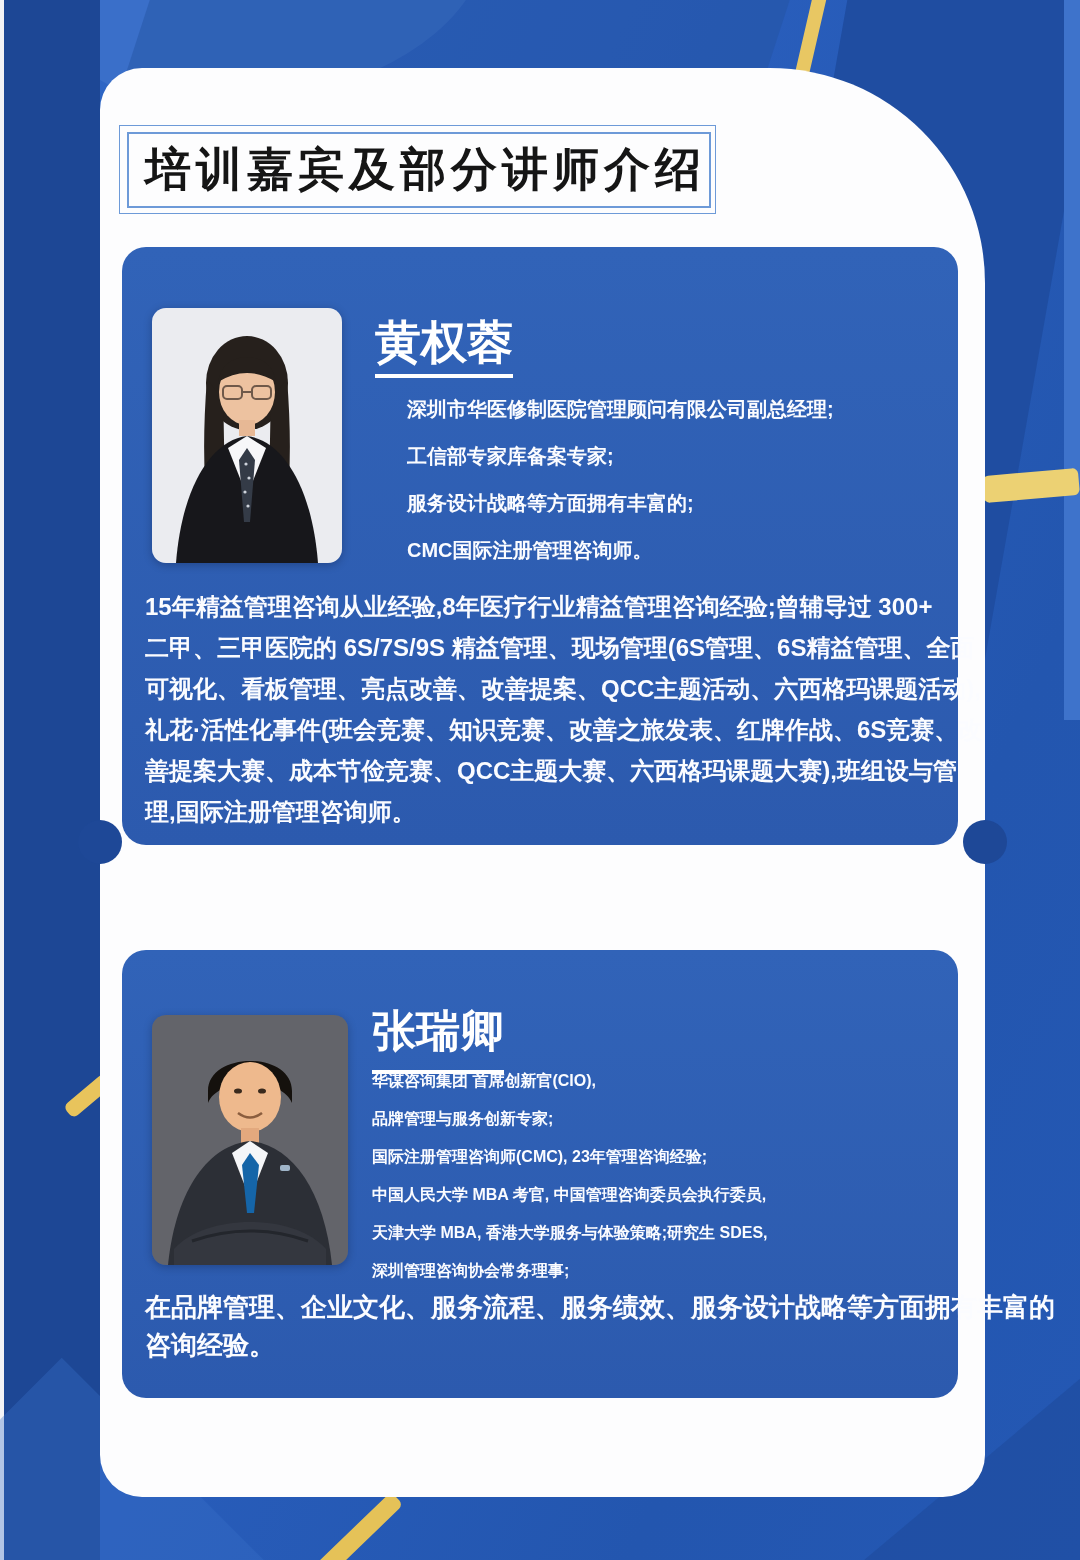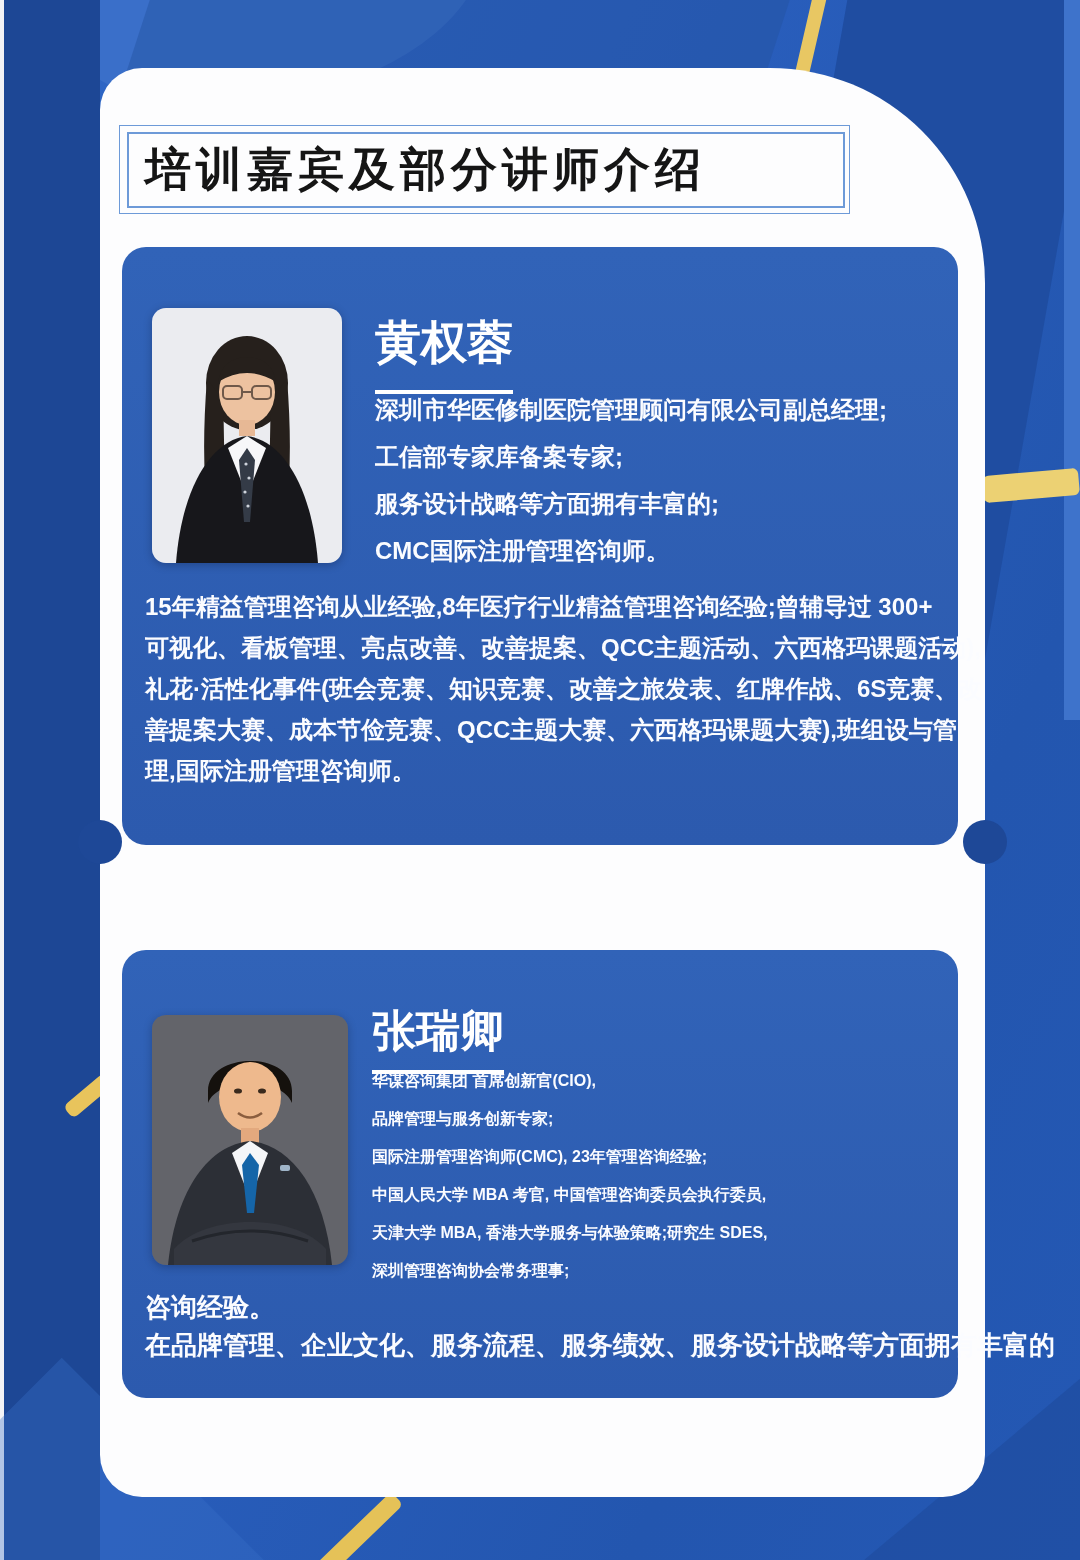--- a/index.html
+++ b/index.html
@@ -33,21 +33,21 @@
     left:100px;top:68px;width:885px;height:1429px;
     background:#fdfdfe;
     border-radius:42px 215px 42px 42px;
   }
   .notch{width:44px;height:44px;border-radius:50%;background:#1e4897;}
   .notch-left{left:78px;top:820px;}
   .notch-right{left:963px;top:820px;}
 
   
   .title-frame{
-    left:127px;top:132px;width:718px;height:76px;
+    left:127px;top:132px;width:584px;height:76px;
     border:2px solid #6d9ad8;
     box-sizing:border-box;
   }
   .title-frame::before{
     content:"";position:absolute;
     left:-10px;top:-9px;right:-7px;bottom:-8px;
     border:1px solid #6d9ad8;
   }
   .title-text{
     margin:0;padding:0 0 0 16px;
@@ -65,26 +65,26 @@
 
   .photo{border-radius:14px;overflow:hidden;box-shadow:0 2px 8px rgba(0,0,20,.25);}
   .photo-1{left:152px;top:308px;width:190px;height:255px;}
   .photo-2{left:152px;top:1015px;width:196px;height:250px;}
   .photo svg{display:block;}
 
   .profile-name{
     color:#ffffff;font-weight:700;white-space:nowrap;
     border-bottom:4px solid #ffffff;
   }
-  .name-1{left:375px;top:312px;font-size:46px;padding-bottom:16px;}
+  .name-1{left:375px;top:312px;font-size:46px;padding-bottom:0;}
   .name-2{left:372px;top:1002px;font-size:44px;padding-bottom:9px;}
 
   .line{white-space:nowrap;color:#fbfcff;font-weight:600;}
   .creds-1{left:375px;top:386px;}
-  .creds-1 .line{font-size:24px;line-height:47px;}
+  .creds-1 .line{font-size:20px;line-height:47px;margin-left:32px;}
   .summary-1{left:145px;top:586px;}
   .summary-1 .line{font-size:24px;line-height:41px;}
   .creds-2{left:372px;top:1062px;}
   .creds-2 .line{font-size:16px;line-height:38px;}
   .summary-2{left:145px;top:1288px;}
   .summary-2 .line{font-size:26px;line-height:38px;}
 </style>
 </head>
 <body>
 
@@ -143,20 +143,21 @@
 
   <div class="abs creds-1">
     <div class="line">深圳市华医修制医院管理顾问有限公司副总经理;</div>
     <div class="line">工信部专家库备案专家;</div>
     <div class="line">服务设计战略等方面拥有丰富的;</div>
     <div class="line">CMC国际注册管理咨询师。</div>
   </div>
 
   <div class="abs summary-1">
     <div class="line">15年精益管理咨询从业经验,8年医疗行业精益管理咨询经验;曾辅导过 300+</div>
+    <div class="line">二甲、三甲医院的 6S/7S/9S 精益管理、现场管理(6S管理、6S精益管理、全面</div>
     <div class="line">可视化、看板管理、亮点改善、改善提案、QCC主题活动、六西格玛课题活动),</div>
     <div class="line">礼花·活性化事件(班会竞赛、知识竞赛、改善之旅发表、红牌作战、6S竞赛、改</div>
     <div class="line">善提案大赛、成本节俭竞赛、QCC主题大赛、六西格玛课题大赛),班组设与管</div>
     <div class="line">理,国际注册管理咨询师。</div>
   </div>
 
   <div class="abs panel panel-2"></div>
 
   <div class="abs photo photo-2">
     <svg width="196" height="250" viewBox="0 0 196 250">
@@ -183,17 +184,17 @@
   <div class="abs creds-2">
     <div class="line">华谋咨询集团 首席创新官(CIO),</div>
     <div class="line">品牌管理与服务创新专家;</div>
     <div class="line">国际注册管理咨询师(CMC), 23年管理咨询经验;</div>
     <div class="line">中国人民大学 MBA 考官, 中国管理咨询委员会执行委员,</div>
     <div class="line">天津大学 MBA, 香港大学服务与体验策略;研究生 SDES,</div>
     <div class="line">深圳管理咨询协会常务理事;</div>
   </div>
 
   <div class="abs summary-2">
+    <div class="line">在品牌管理、企业文化、服务流程、服务绩效、服务设计战略等方面拥有丰富的</div>
     <div class="line">咨询经验。</div>
-    <div class="line">在品牌管理、企业文化、服务流程、服务绩效、服务设计战略等方面拥有丰富的</div>
   </div>
 
 </div>
 
 </body></html>

